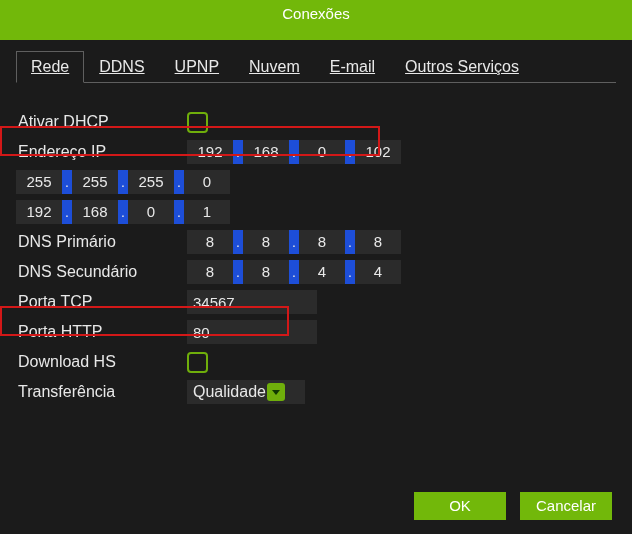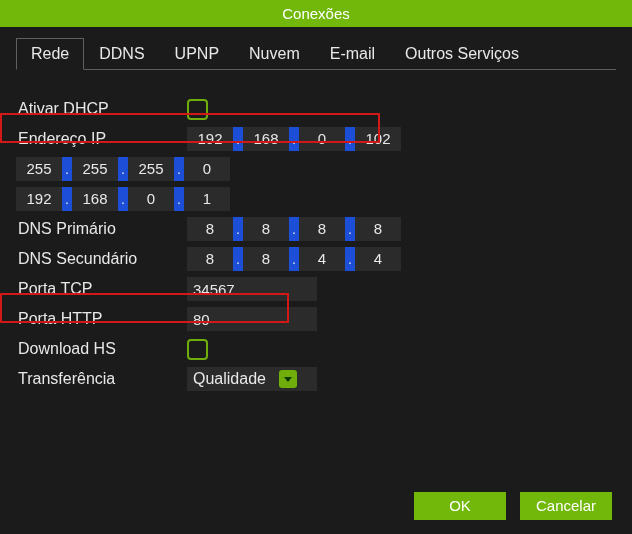--- a/index.html
+++ b/index.html
@@ -6,33 +6,34 @@
   body{
     width:632px;height:534px;
     background:#1b1b1b;
     font-family:Arial,Helvetica,sans-serif;
     color:#e8e8e8;
     font-size:16px;
     overflow:hidden;
   }
   .titlebar{
     background:#72b80a;
-    height:27px;
+    height:40px;
     line-height:28px;
     text-align:center;
     color:#ffffff;
     font-size:15px;
   }
   .content{
     padding:10px 16px 0 16px;
   }
   .tabs{
     display:flex;
     border-bottom:1px solid #5f5f5f;
     gap:0;
+    text-decoration:underline;
   }
   .tab{
     padding:6px 14px;
     color:#e8e8e8;
     border:1px solid transparent;
     border-bottom:none;
     position:relative;
     top:1px;
     font-size:16px;
     cursor:pointer;
@@ -91,21 +92,21 @@
   }
   .checkbox{
     width:21px;height:21px;
     border:2px solid #6fae0b;
     border-radius:4px;
     background:#1b1b1b;
     box-sizing:border-box;
     cursor:pointer;
   }
   .select{
-    width:130px;
+    width:118px;
     height:24px;
     background:#2b2b2b;
     display:flex;
     align-items:center;
     padding:0 20px 0 6px;
     box-sizing:border-box;
     cursor:pointer;
     justify-content:space-between;
   }
   .select-btn{

